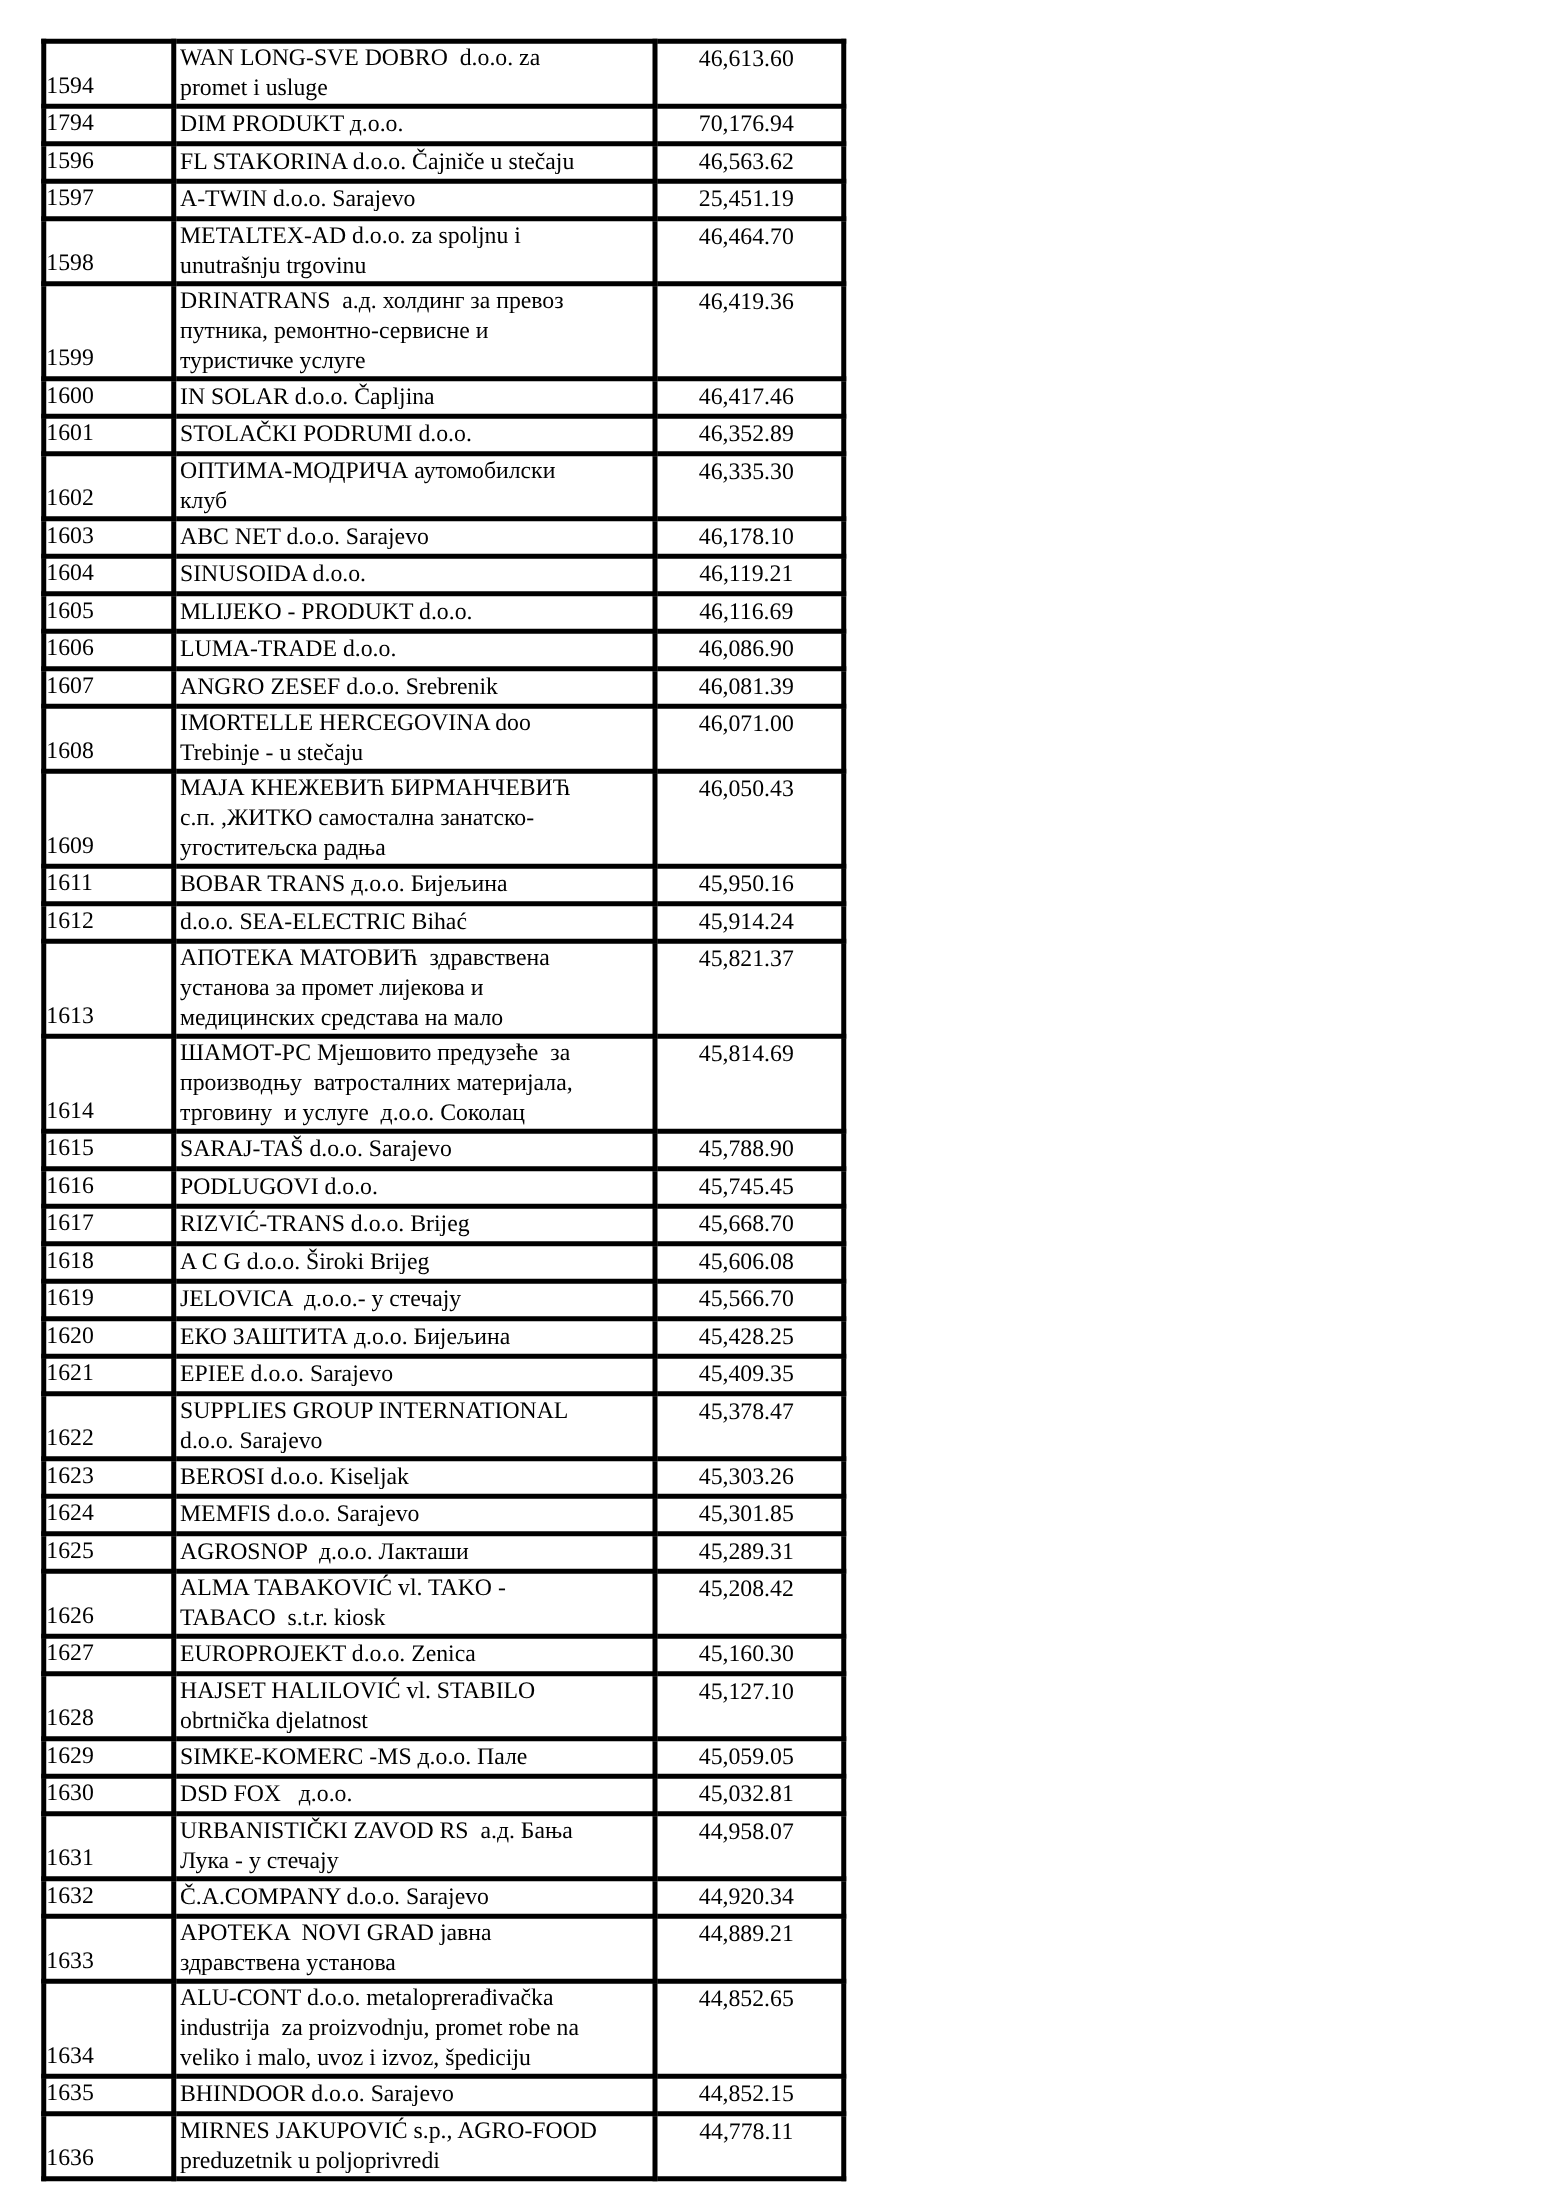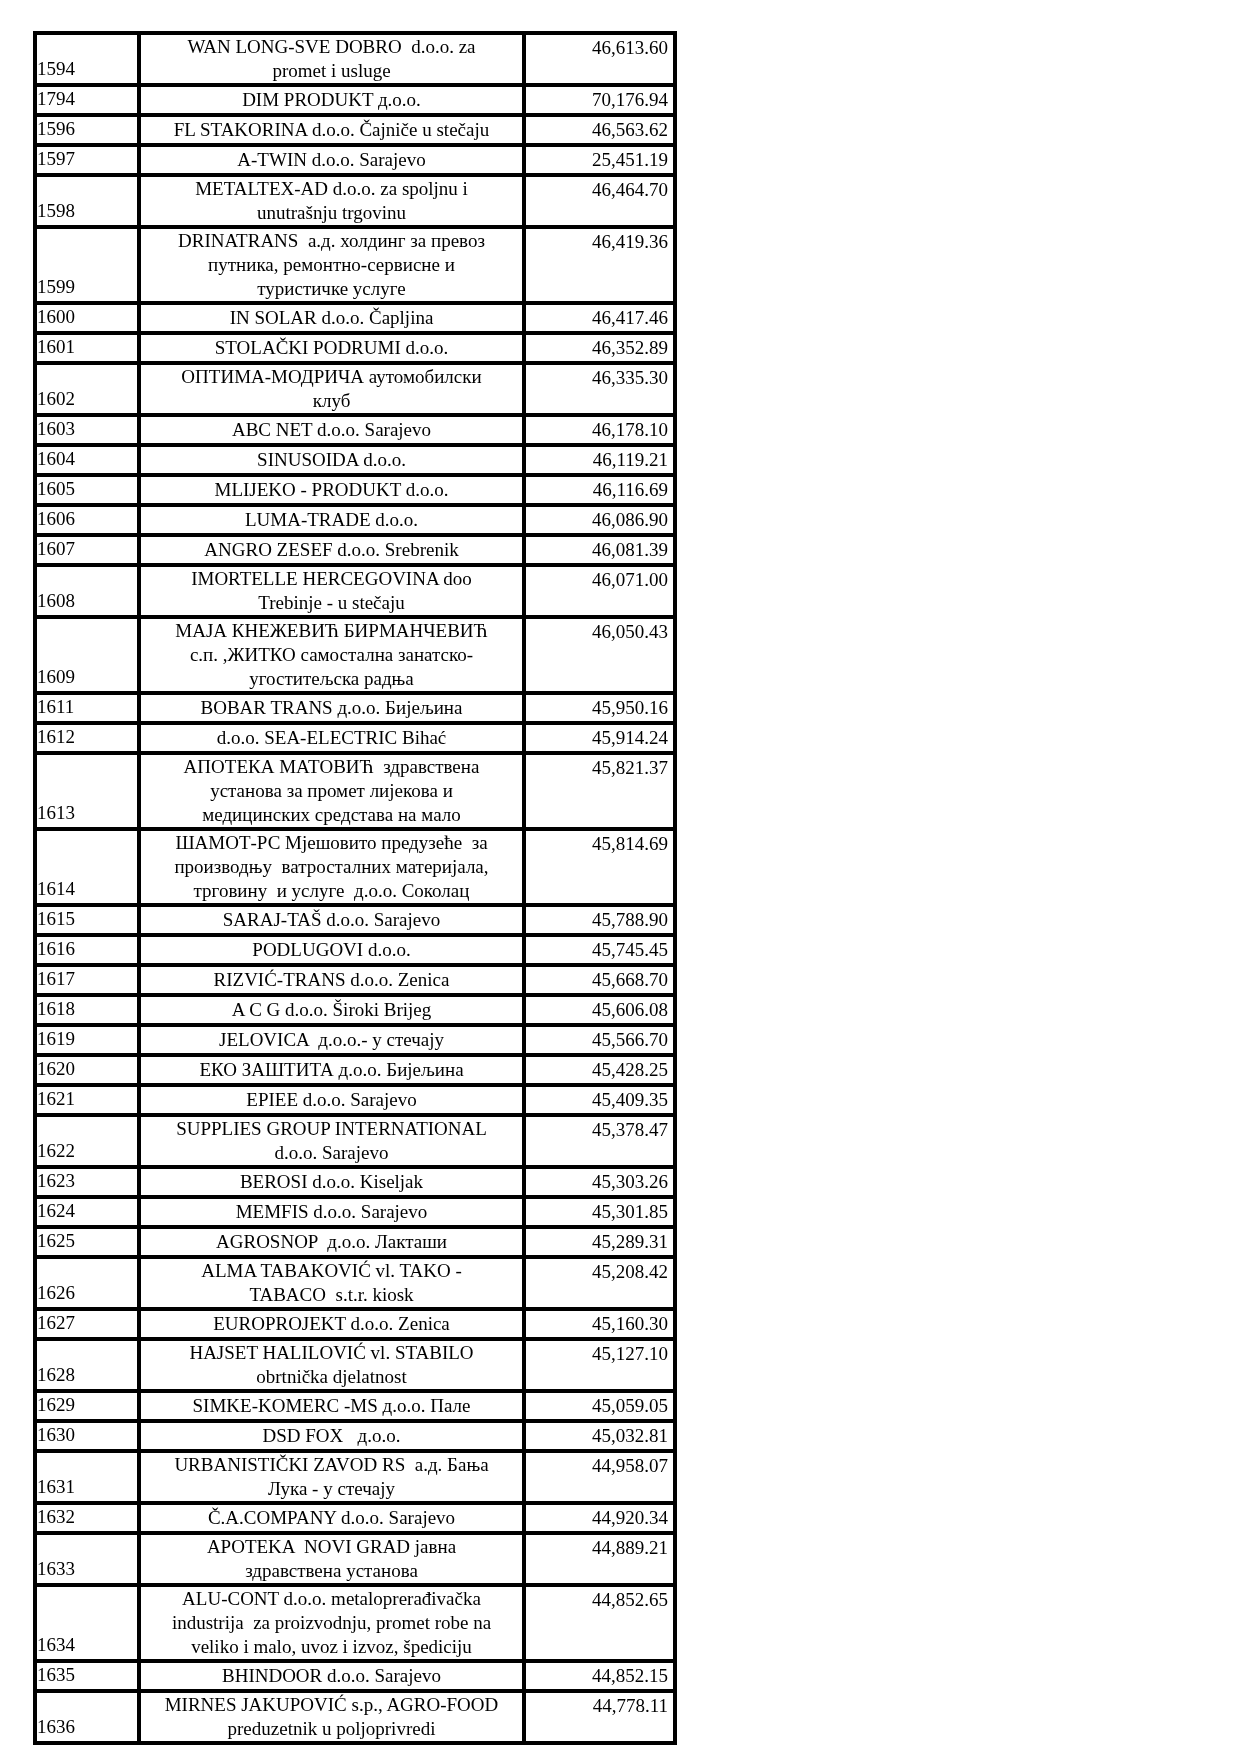--- a/index.html
+++ b/index.html
@@ -42,27 +42,27 @@
     overflow: hidden;
   }
   tr.l1 { height: 27px; }
   tr.l2 { height: 49px; }
   tr.l3 { height: 76px; }
   td.rank {
     vertical-align: bottom;
     padding-bottom: 2px;
   }
   td.name {
-    text-align: center;
+    text-align: left;
     vertical-align: middle;
     white-space: pre-wrap;
     padding: 0 3px;
   }
   td.amount {
-    text-align: right;
+    text-align: center;
     vertical-align: top;
     padding: 1px 5px 0 0;
   }
 </style>
 </head>
 <body>
 
 <div class="page">
   <table class="companies">
     <colgroup>
@@ -211,21 +211,21 @@
   </tr>
 
   <tr class="l1">
     <td class="rank">1616</td>
     <td class="name">PODLUGOVI d.o.o.</td>
     <td class="amount">45,745.45</td>
   </tr>
 
   <tr class="l1">
     <td class="rank">1617</td>
-    <td class="name">RIZVIĆ-TRANS d.o.o. Zenica</td>
+    <td class="name">RIZVIĆ-TRANS d.o.o. Brijeg</td>
     <td class="amount">45,668.70</td>
   </tr>
 
   <tr class="l1">
     <td class="rank">1618</td>
     <td class="name">A C G d.o.o. Široki Brijeg</td>
     <td class="amount">45,606.08</td>
   </tr>
 
   <tr class="l1">

